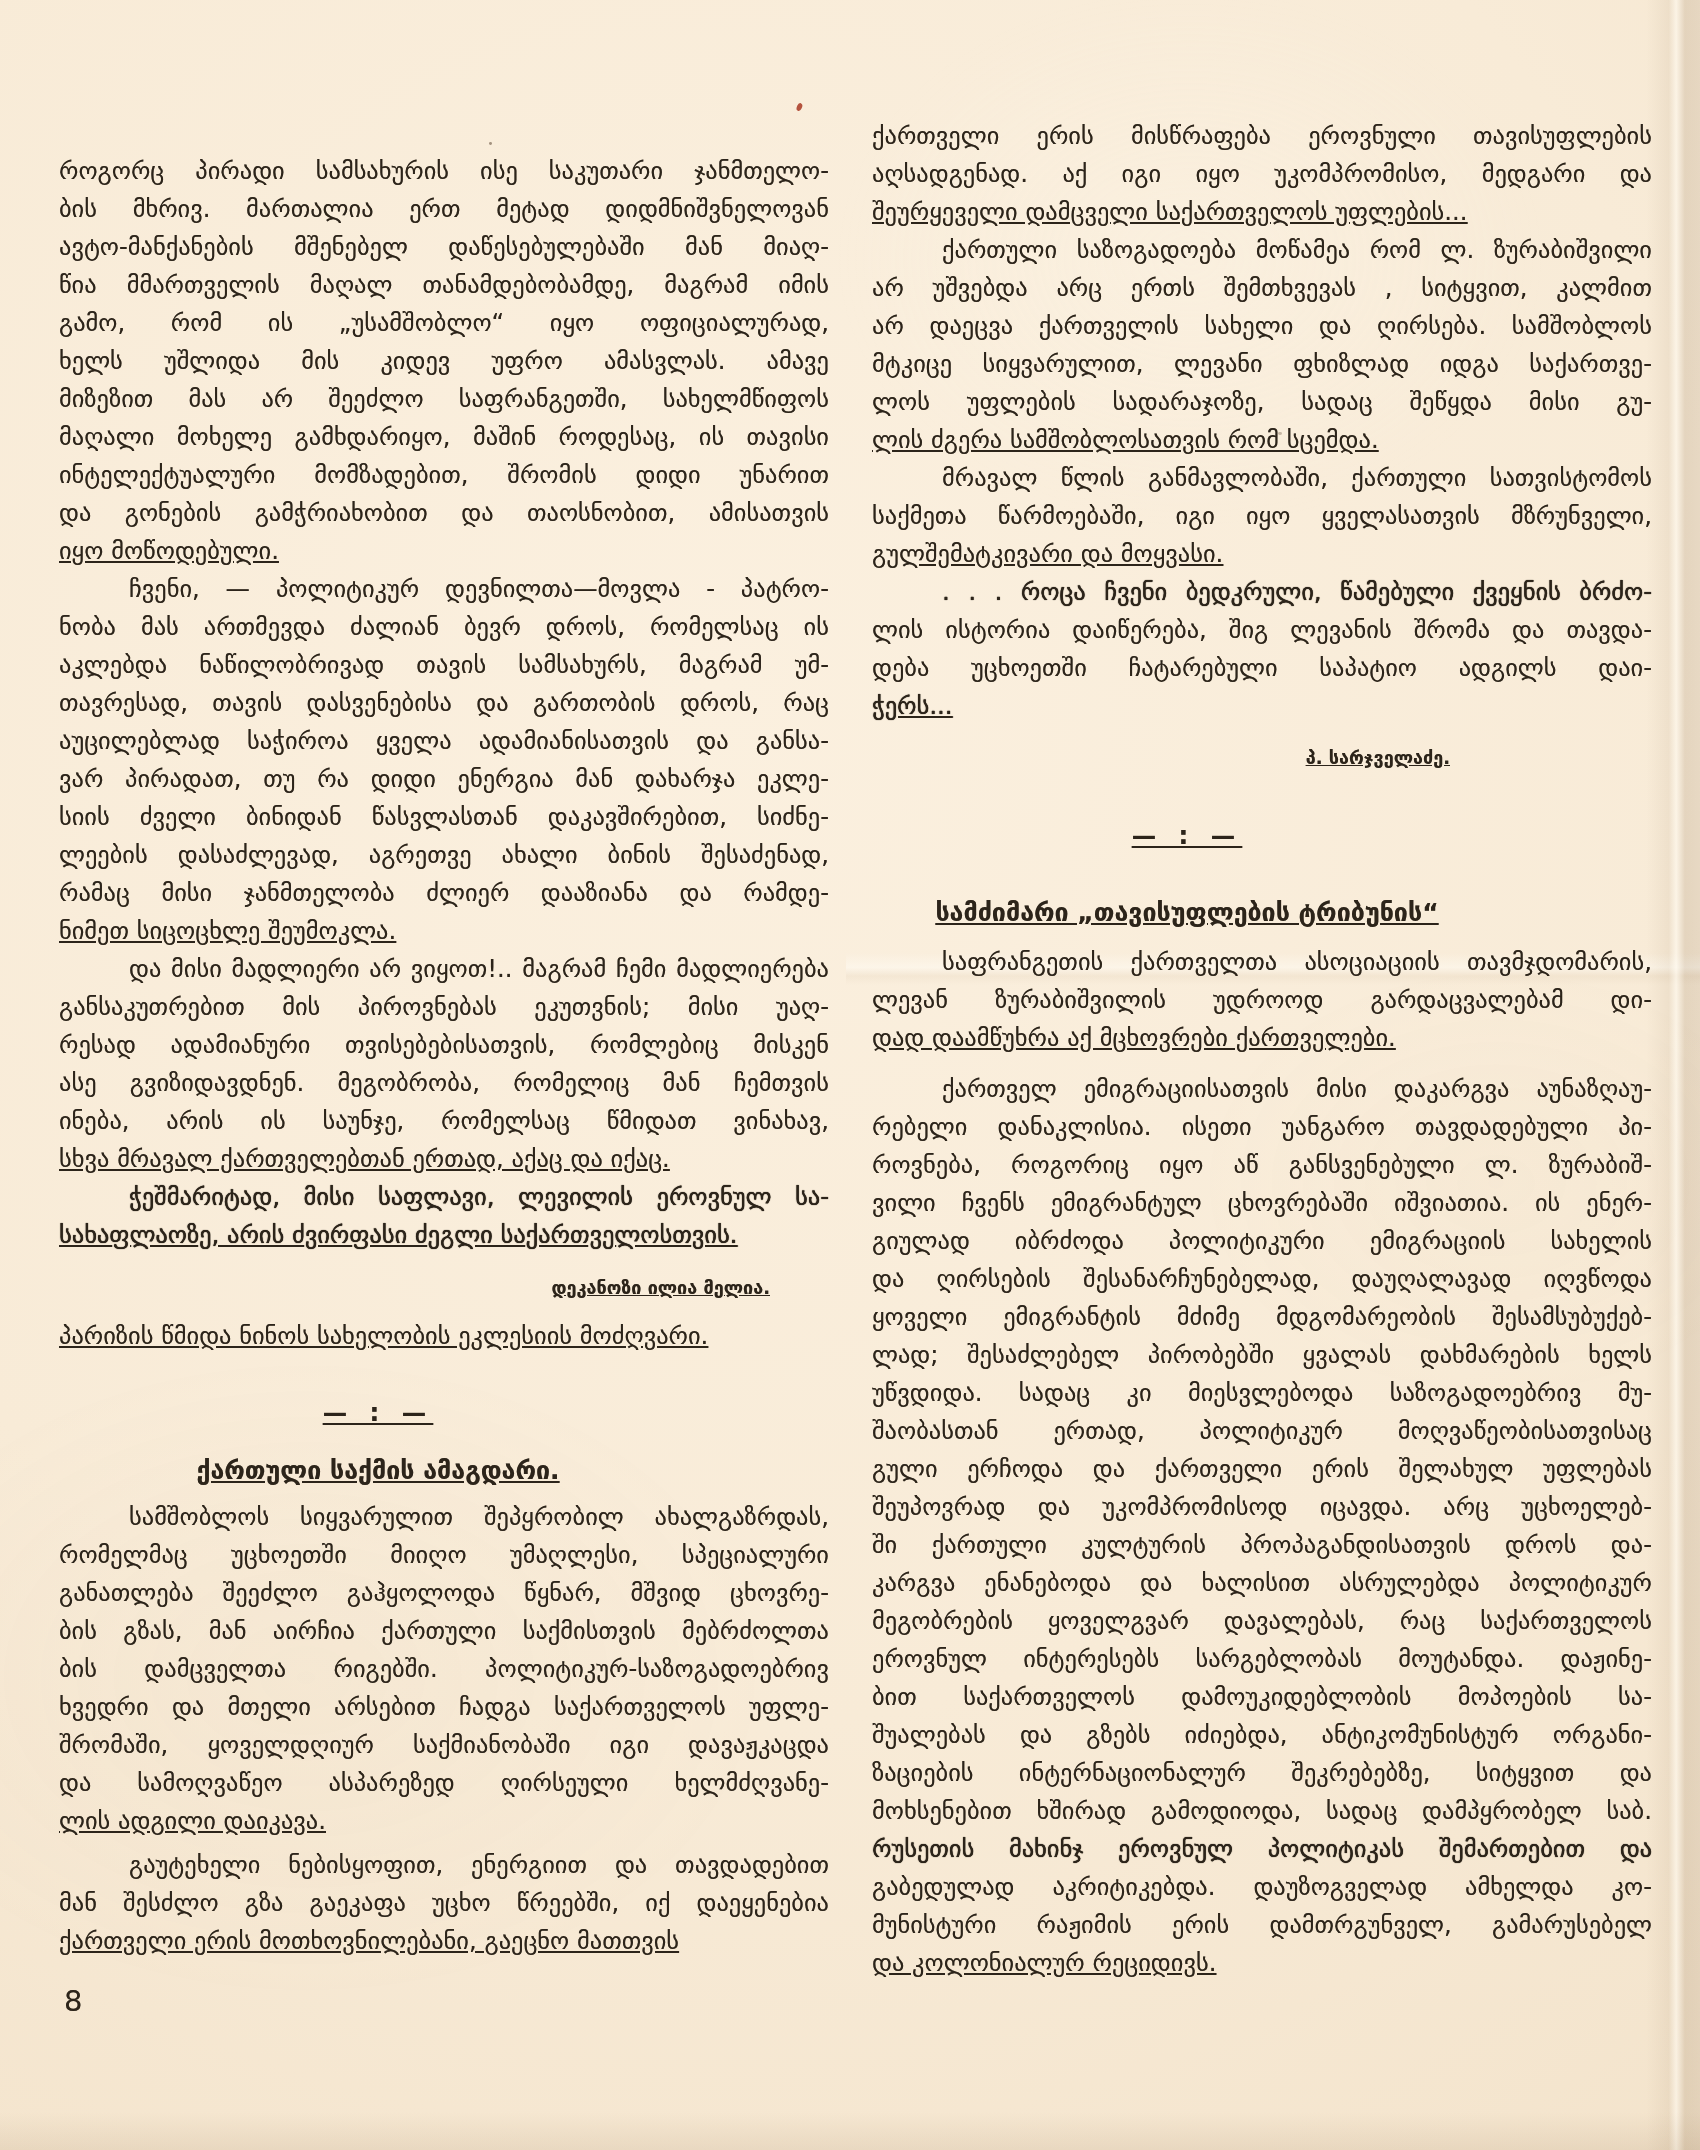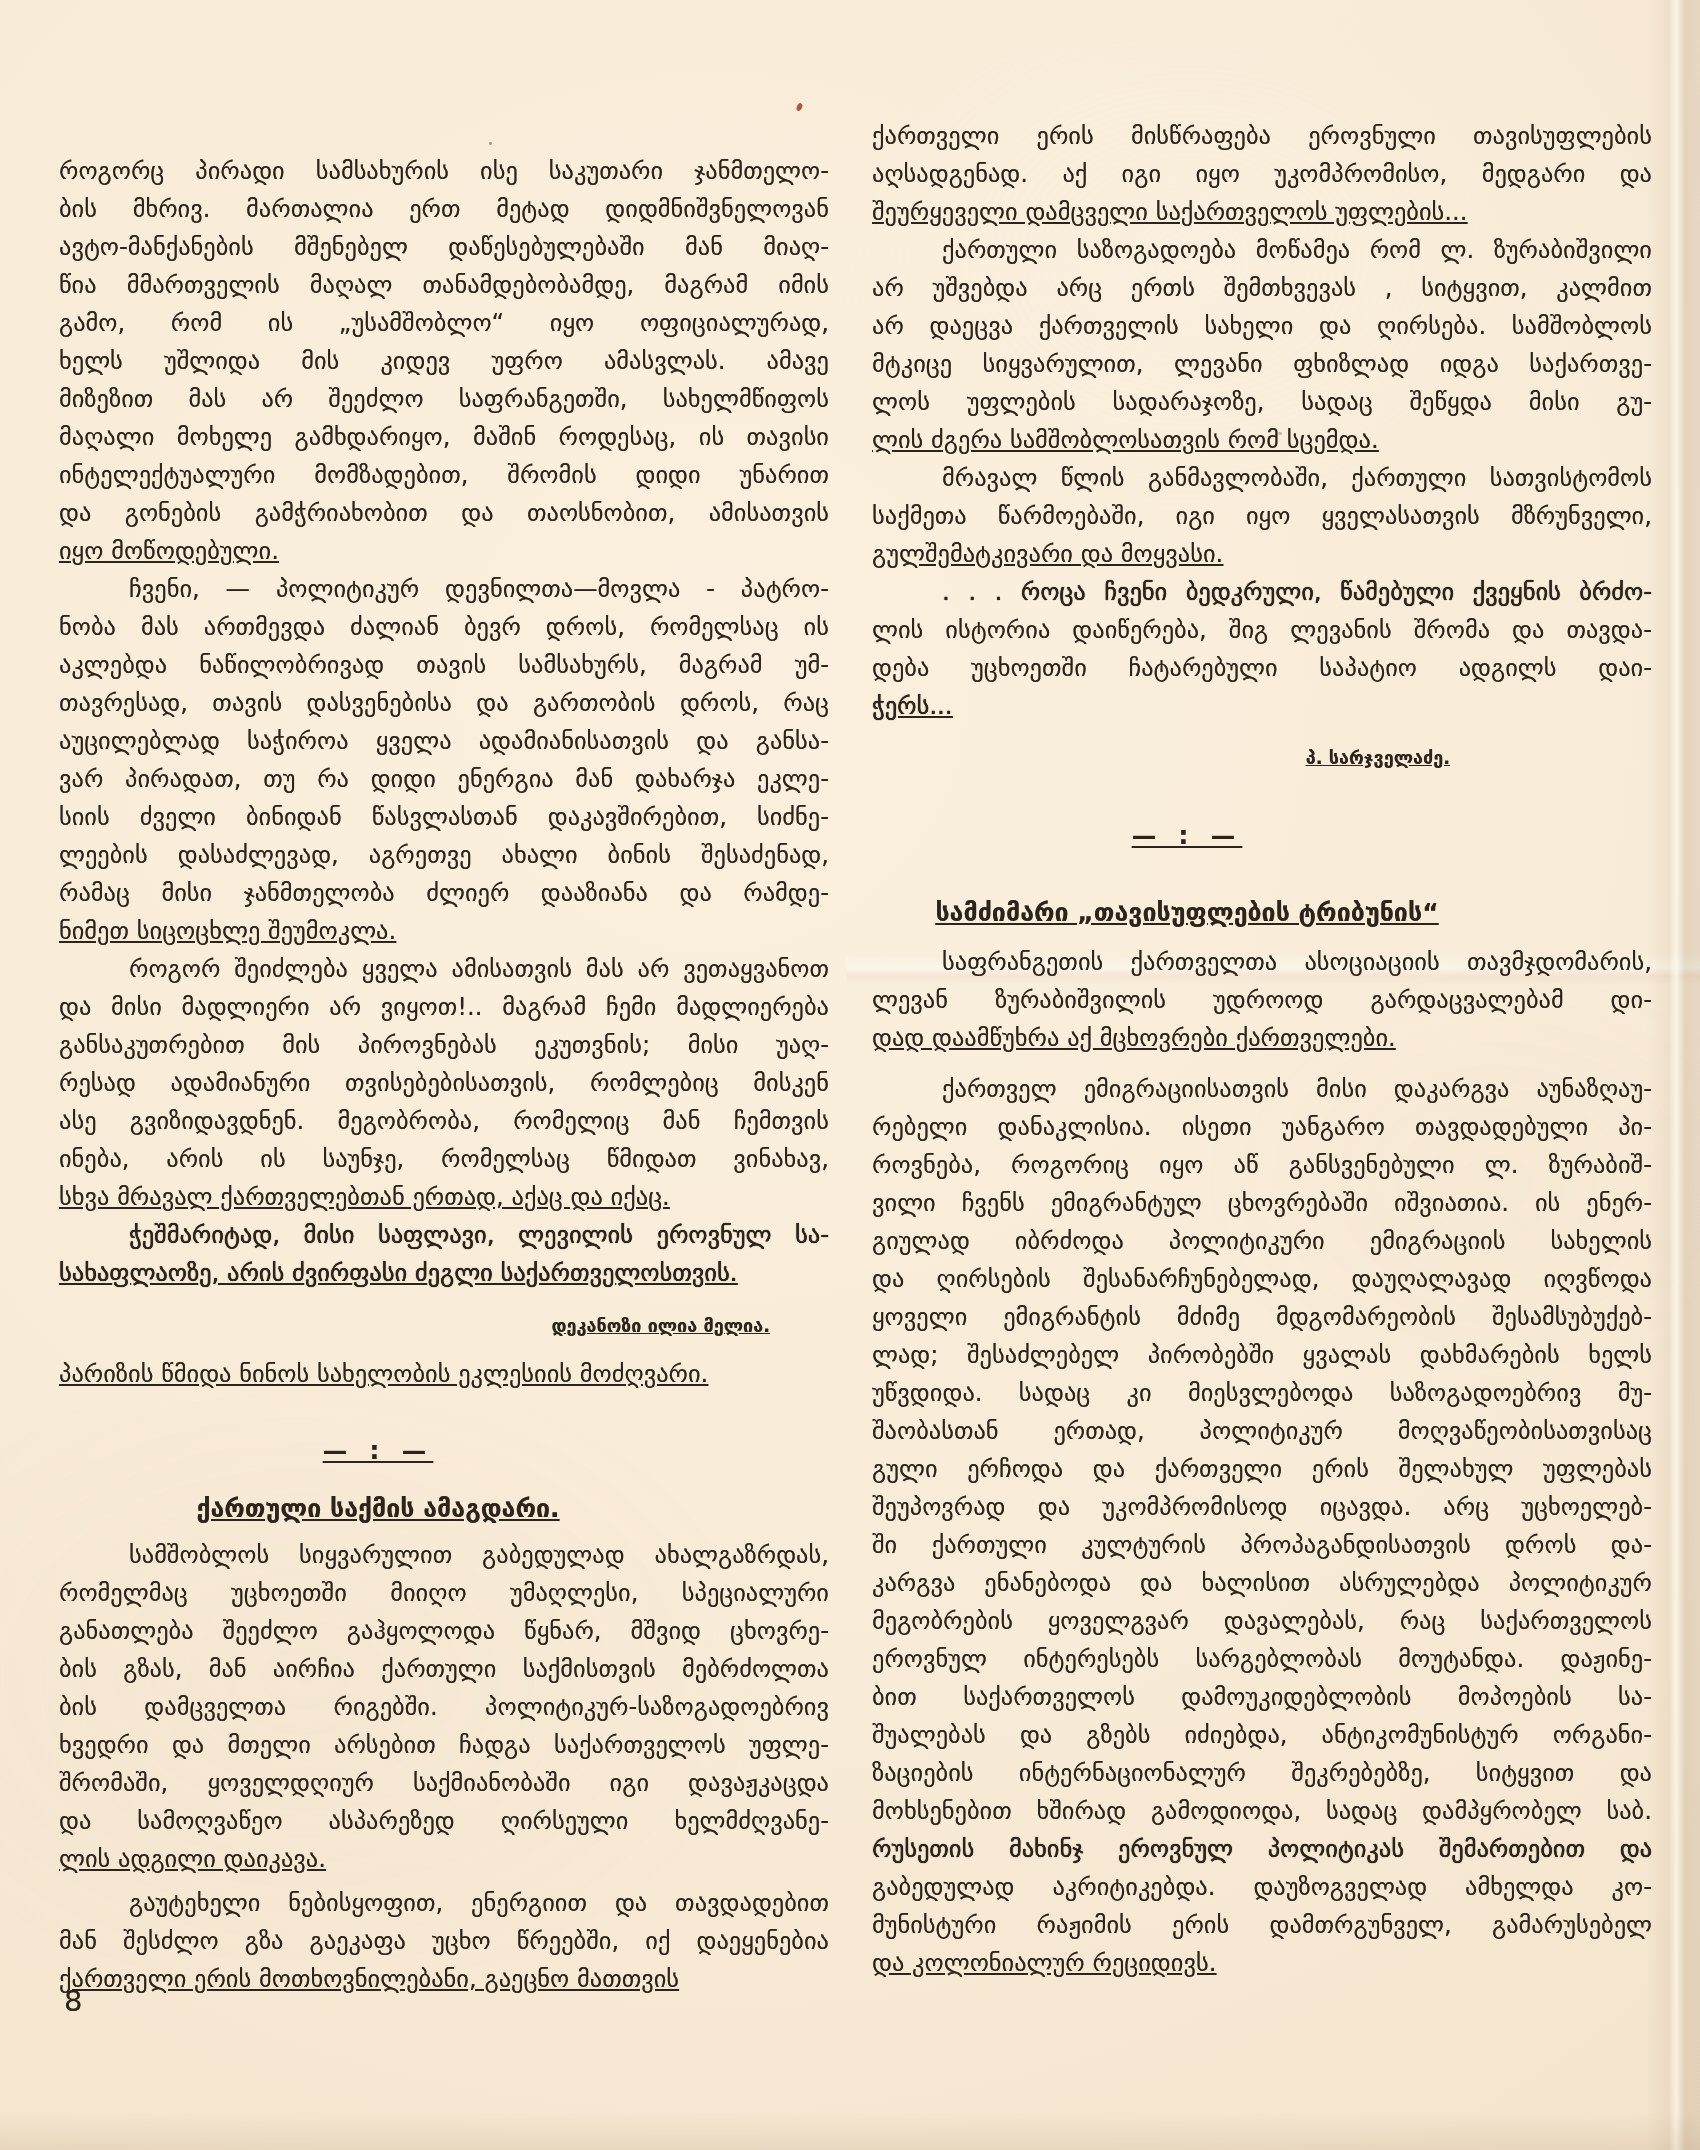--- a/index.html
+++ b/index.html
@@ -106,21 +106,20 @@
       <div class="tline">აკლებდა ნაწილობრივად თავის სამსახურს, მაგრამ უმ-</div>
       <div class="tline">თავრესად, თავის დასვენებისა და გართობის დროს, რაც</div>
       <div class="tline">აუცილებლად საჭიროა ყველა ადამიანისათვის და განსა-</div>
       <div class="tline">ვარ პირადათ, თუ რა დიდი ენერგია მან დახარჯა ეკლე-</div>
       <div class="tline">სიის ძველი ბინიდან წასვლასთან დაკავშირებით, სიძნე-</div>
       <div class="tline">ლეების დასაძლევად, აგრეთვე ახალი ბინის შესაძენად,</div>
       <div class="tline">რამაც მისი ჯანმთელობა ძლიერ დააზიანა და რამდე-</div>
       <div class="tline final">ნიმეთ სიცოცხლე შეუმოკლა.</div>
     </div>
     <div class="block para indent">
-      <div class="tline">როგორ შეიძლება ყველა ამისათვის მას არ ვეთაყვანოთ</div>
       <div class="tline">და მისი მადლიერი არ ვიყოთ!.. მაგრამ ჩემი მადლიერება</div>
       <div class="tline">განსაკუთრებით მის პიროვნებას ეკუთვნის; მისი უაღ-</div>
       <div class="tline">რესად ადამიანური თვისებებისათვის, რომლებიც მისკენ</div>
       <div class="tline">ასე გვიზიდავდნენ. მეგობრობა, რომელიც მან ჩემთვის</div>
       <div class="tline">ინება, არის ის საუნჯე, რომელსაც წმიდათ ვინახავ,</div>
       <div class="tline final">სხვა მრავალ ქართველებთან ერთად, აქაც და იქაც.</div>
     </div>
     <div class="block para indent">
       <div class="tline heavy">ჭეშმარიტად, მისი საფლავი, ლევილის ეროვნულ სა-</div>
       <div class="tline final heavy">სახაფლაოზე, არის ძვირფასი ძეგლი საქართველოსთვის.</div>
@@ -131,21 +130,21 @@
     <div class="block attribution" style="margin-top: 9.8px;">
       <div class="tline final">პარიზის წმიდა ნინოს სახელობის ეკლესიის მოძღვარი.</div>
     </div>
     <div class="block divider" style="margin-top: 39px;">
       <div class="tline final">— : —</div>
     </div>
     <div class="block heading" style="margin-top: 19.5px;">
       <div class="tline final">ქართული საქმის ამაგდარი.</div>
     </div>
     <div class="block para indent" style="margin-top: 8.4px;">
-      <div class="tline">სამშობლოს სიყვარულით გაბედულად ახალგაზრდას,</div>
+      <div class="tline">სამშობლოს სიყვარულით შეპყრობილ ახალგაზრდას,</div>
       <div class="tline">რომელმაც უცხოეთში მიიღო უმაღლესი, სპეციალური</div>
       <div class="tline">განათლება შეეძლო გაჰყოლოდა წყნარ, მშვიდ ცხოვრე-</div>
       <div class="tline">ბის გზას, მან აირჩია ქართული საქმისთვის მებრძოლთა</div>
       <div class="tline">ბის დამცველთა რიგებში. პოლიტიკურ-საზოგადოებრივ</div>
       <div class="tline">ხვედრი და მთელი არსებით ჩადგა საქართველოს უფლე-</div>
       <div class="tline">შრომაში, ყოველდღიურ საქმიანობაში იგი დავაჟკაცდა</div>
       <div class="tline">და სამოღვაწეო ასპარეზედ ღირსეული ხელმძღვანე-</div>
       <div class="tline final">ლის ადგილი დაიკავა.</div>
     </div>
     <div class="block para indent" style="margin-top: 5.6px;">

